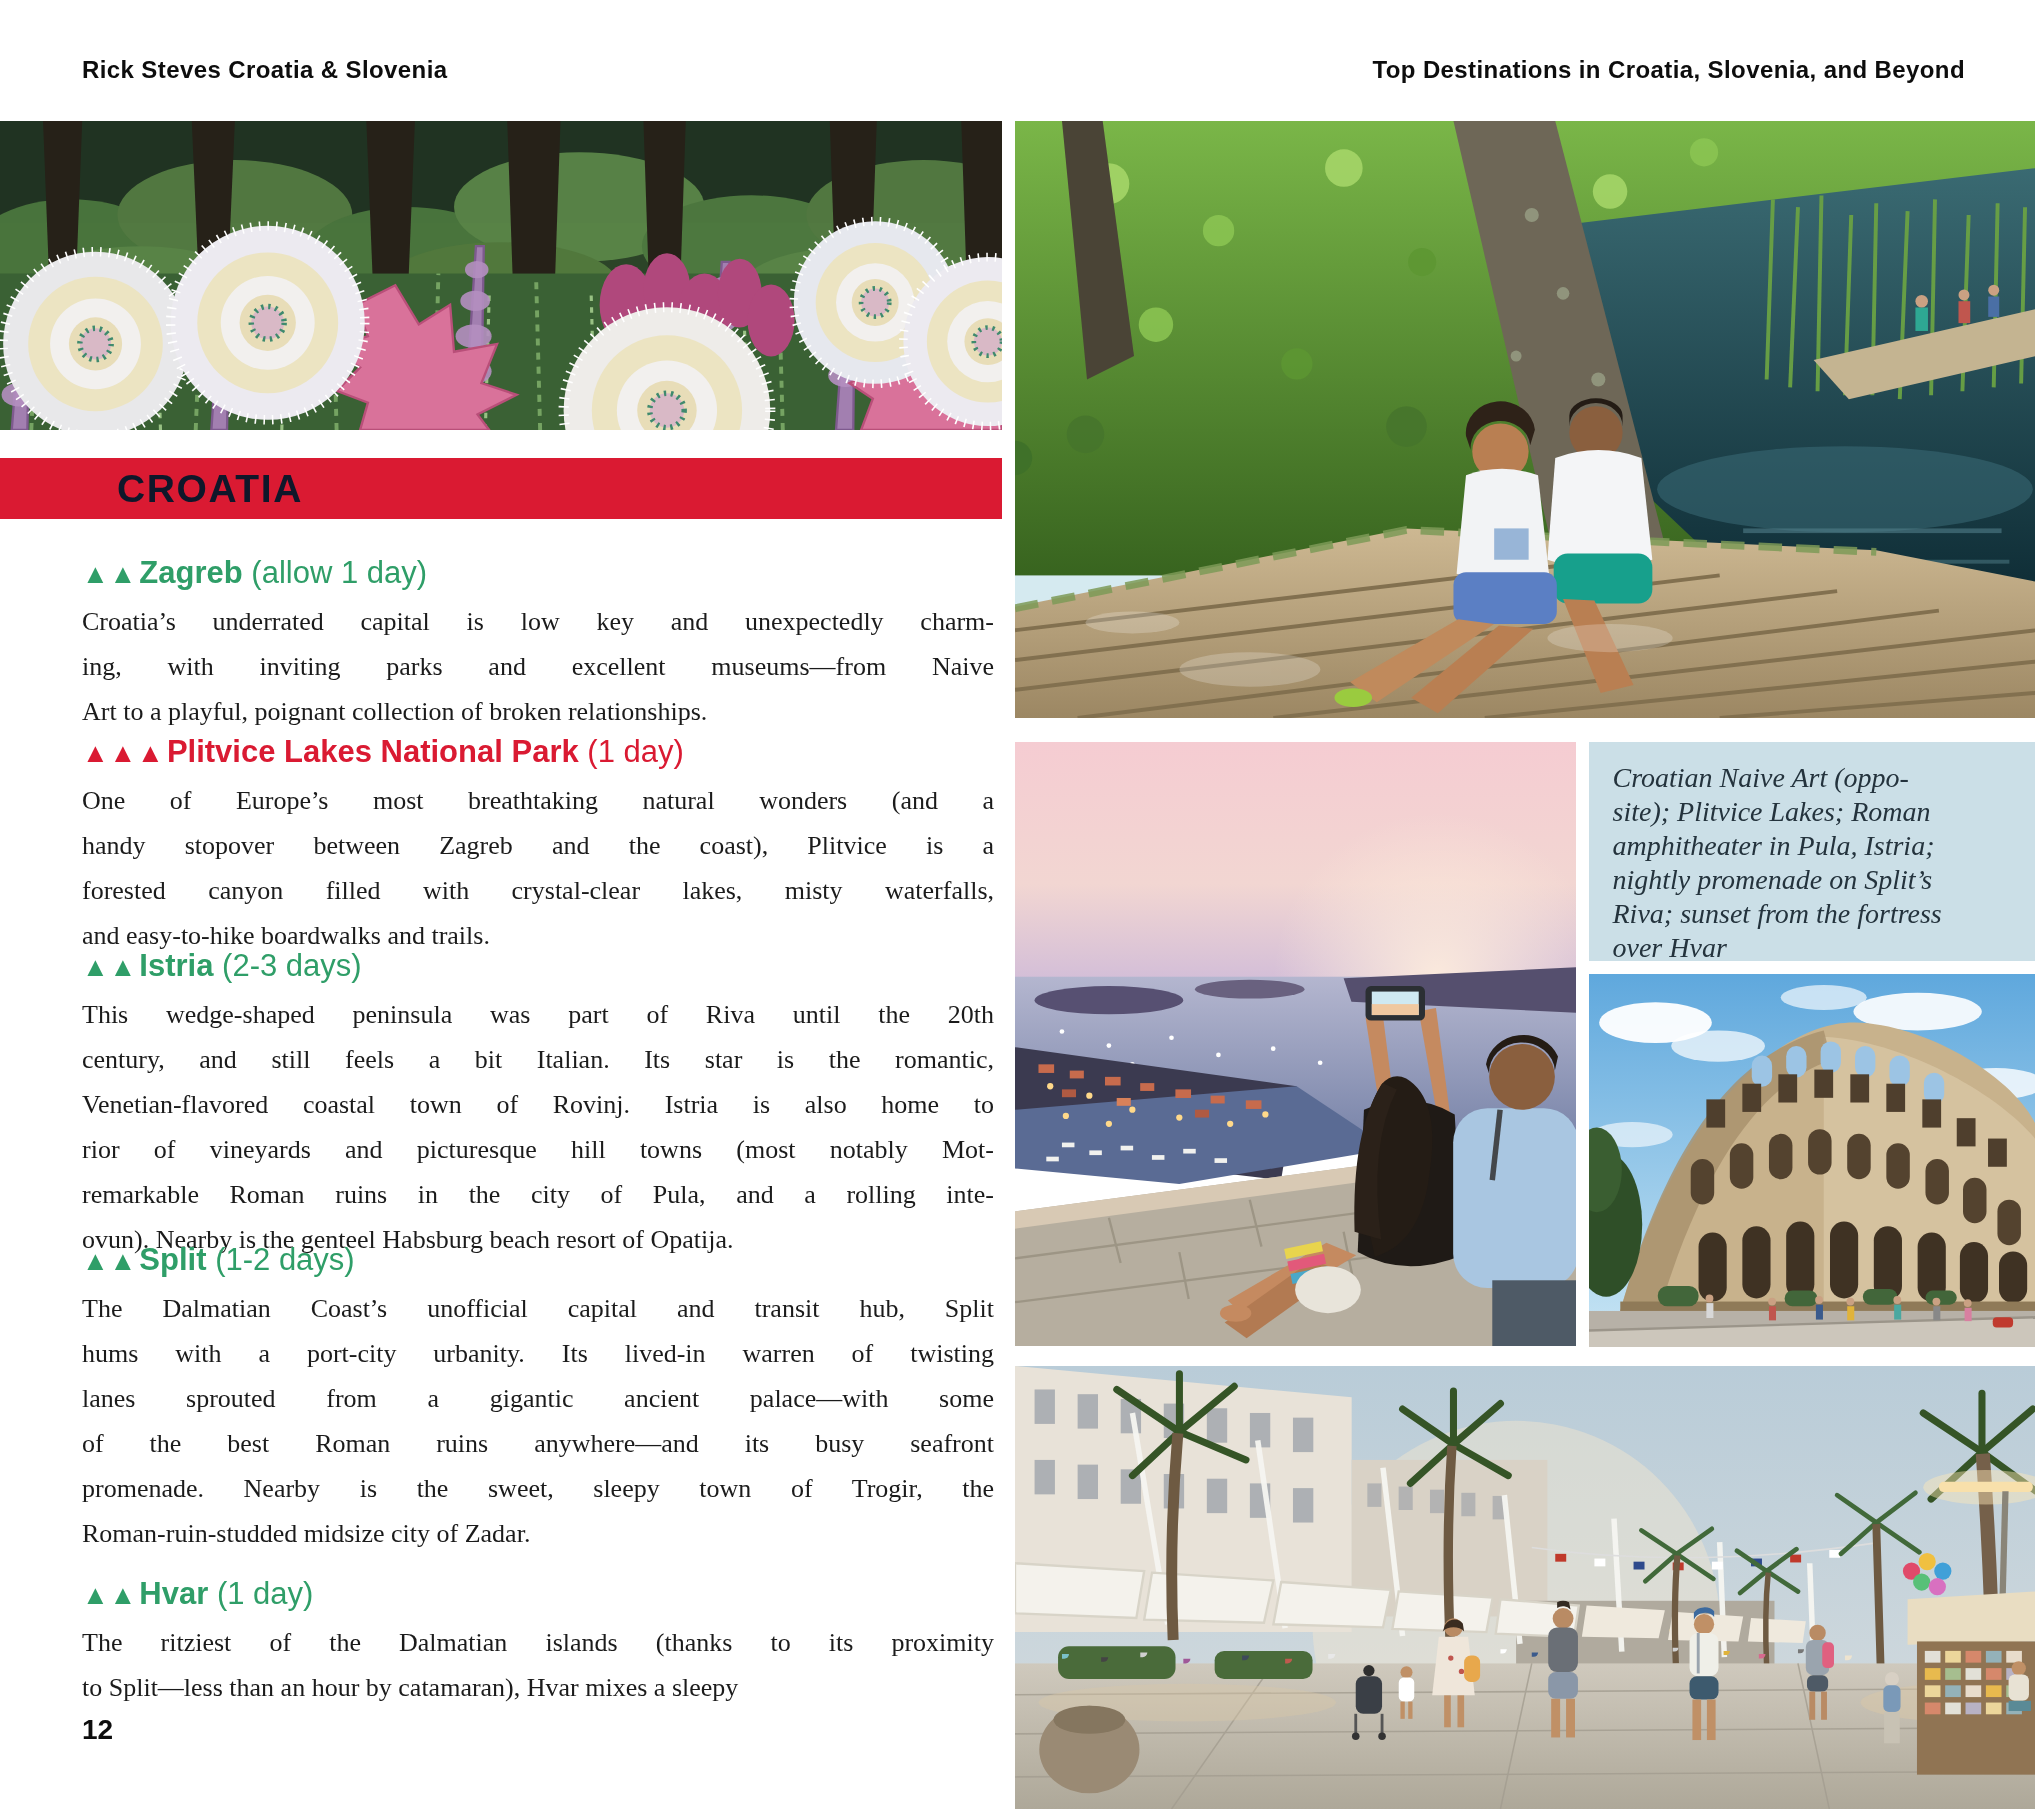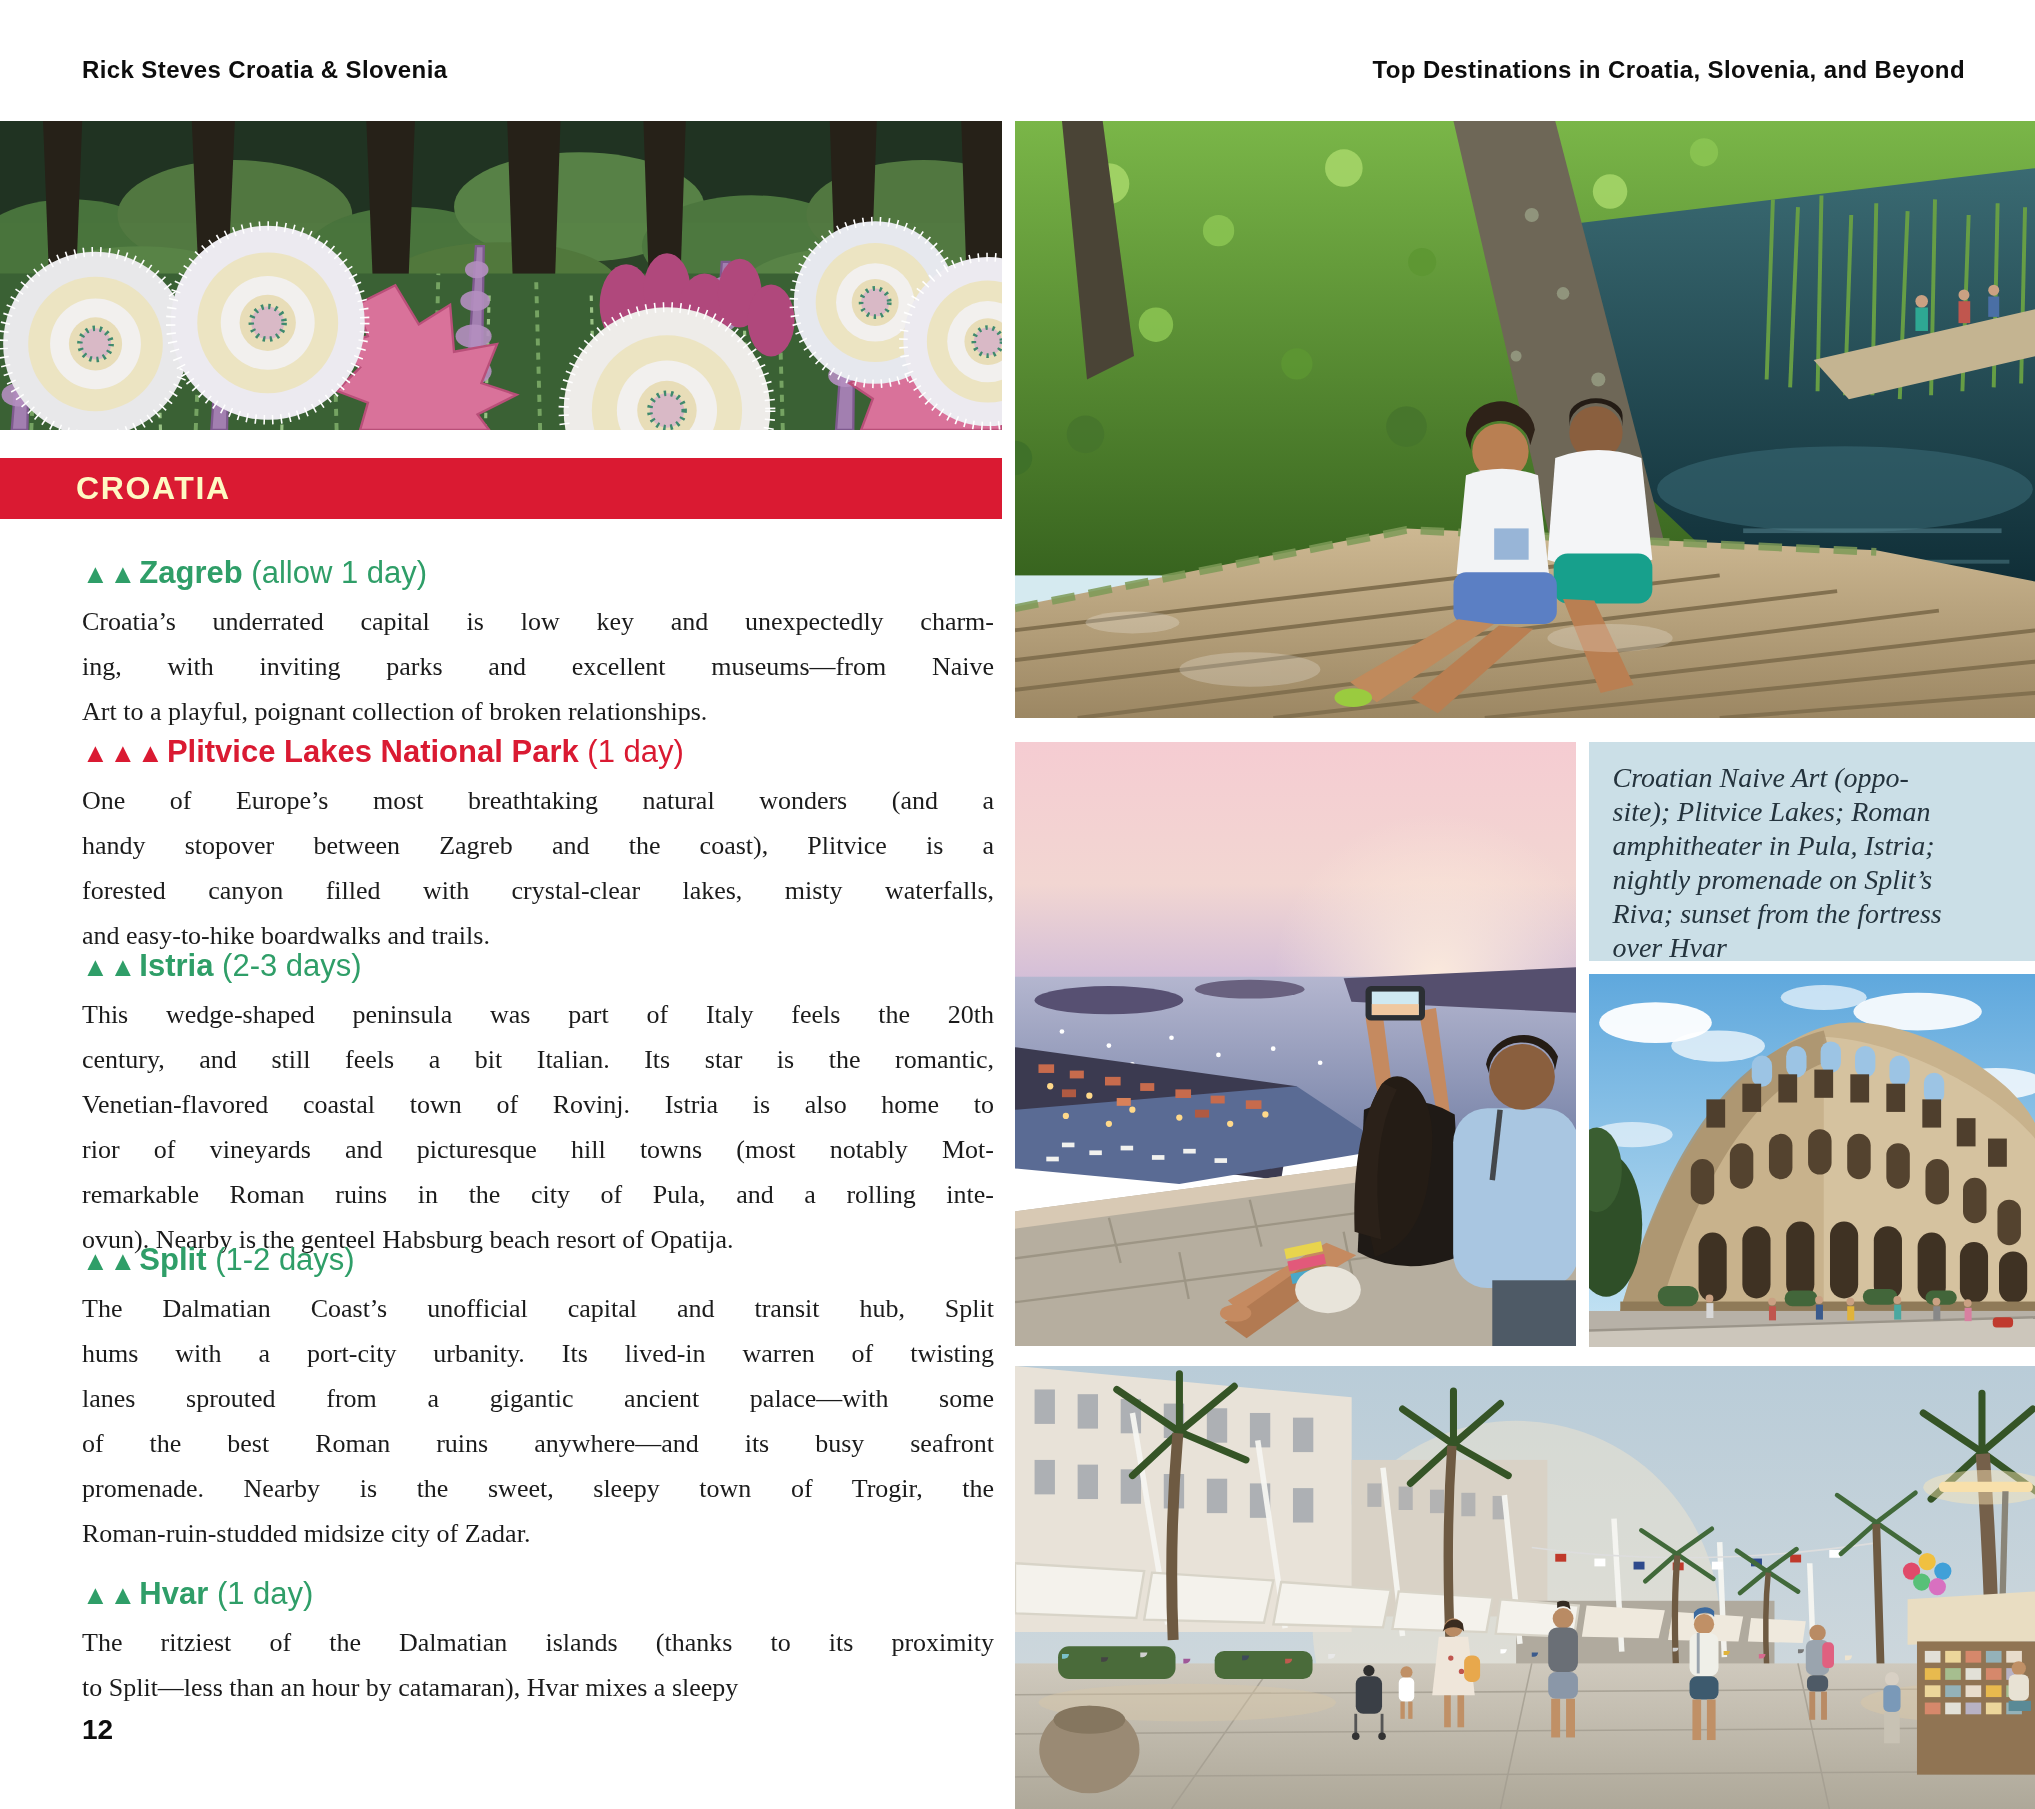--- a/index.html
+++ b/index.html
@@ -5,21 +5,21 @@
   html,body{margin:0;padding:0;background:#ffffff;}
   .page{position:relative;width:2035px;height:1809px;background:#ffffff;overflow:hidden;
         font-family:"Liberation Sans",sans-serif;}
   .runhead{position:absolute;top:56px;font-size:24px;font-weight:bold;color:#0d0d0d;letter-spacing:0.4px;}
   .runhead.left{left:82px;}
   .runhead.right{right:70px;text-align:center;}
   .photo{position:absolute;overflow:hidden;}
   .photo svg{display:block;width:100%;height:100%;}
   .banner{position:absolute;left:0;top:458px;width:1002px;height:61px;background:#da1a32;
           display:flex;align-items:center;}
-  .banner-label{color:#fef9c3;font-size:32px;font-weight:bold;letter-spacing:1.6px;margin-left:76px;}
+  .banner-label{color:#0f172a;font-size:39px;font-weight:bold;letter-spacing:1.6px;margin-left:117px;}
   .section{position:absolute;left:82px;width:912px;}
   .sec-head{font-size:31px;font-weight:bold;line-height:38px;margin-bottom:6.3px;white-space:nowrap;}
   .sec-head .rating{font-size:27px;letter-spacing:0.8px;margin-right:2.3px;}
   .sec-head .days{font-weight:normal;}
   .sec-head.green, .sec-head.green .rating, .sec-head.green .days{color:#2f9e68;}
   .sec-head.red, .sec-head.red .rating, .sec-head.red .days{color:#da1a32;}
   .para{font-family:"Liberation Serif",serif;font-size:26px;line-height:45px;color:#1b1b1b;}
   .para > div{text-align:justify;text-align-last:justify;}
   .para > div:last-child{text-align-last:left;}
   .caption-box{position:absolute;left:1589px;top:742px;width:446px;height:219px;background:#cbdfe7;
@@ -285,21 +285,21 @@
         <div>One of Europe’s most breathtaking natural wonders (and a</div>
         <div>handy stopover between Zagreb and the coast), Plitvice is a</div>
         <div>forested canyon filled with crystal-clear lakes, misty waterfalls,</div>
         <div>and easy-to-hike boardwalks and trails.</div>
       </div>
   </div>
 
   <div class="section" style="top:947px;">
     <div class="sec-head green"><span class="rating">▲▲</span><span>Istria</span> <span class="days">(2-3 days)</span></div>
     <div class="para">
-        <div>This wedge-shaped peninsula was part of Italy feels the 20th</div>
+        <div>This wedge-shaped peninsula was part of Riva until the 20th</div>
         <div>century, and still feels a bit Italian. Its star is the romantic,</div>
         <div>Venetian-flavored coastal town of Rovinj. Istria is also home to</div>
         <div>rior of vineyards and picturesque hill towns (most notably Mot-</div>
         <div>remarkable Roman ruins in the city of Pula, and a rolling inte-</div>
         <div>ovun). Nearby is the genteel Habsburg beach resort of Opatija.</div>
       </div>
   </div>
 
   <div class="section" style="top:1241px;">
     <div class="sec-head green"><span class="rating">▲▲</span><span>Split</span> <span class="days">(1-2 days)</span></div>

